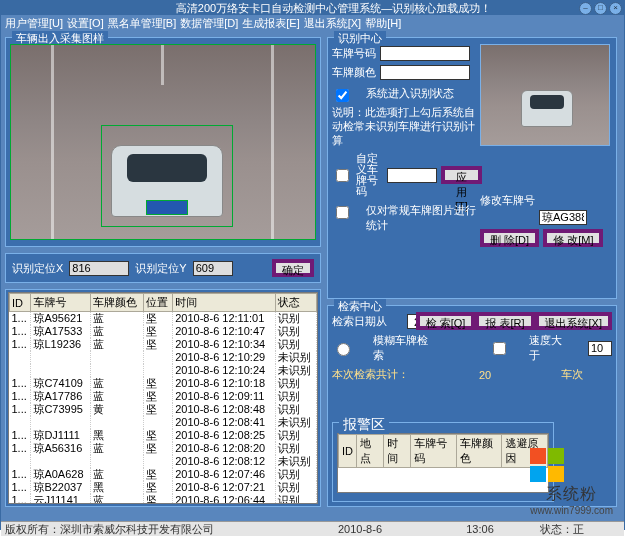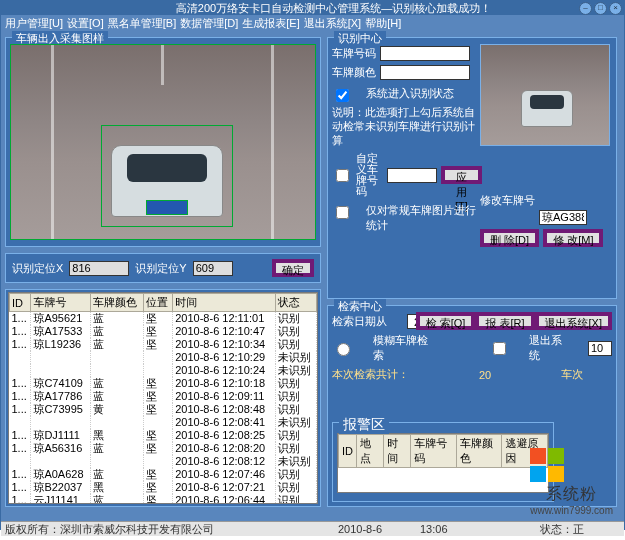--- a/index.html
+++ b/index.html
@@ -486,21 +486,21 @@
         <label>检索日期从</label>
         <select style="width:66px"><option>2010-8-6</option></select>
         <label>到</label>
         <select style="width:66px"><option>2010-8-6</option></select>
       </div>
       <div class="row">
         <input type="radio" style="">
         <label>模糊车牌检索</label>
         <div style="width:20px"></div>
         <input type="checkbox" style="">
-        <label>退出系统</label>
+        <label>速度大于</label>
         <input type="text" style="width: 24px;" value="10">
       </div>
       <div class="row" style="color:#ffe08a">
         <span>本次检索共计：</span>
         <span style="width:30px"></span>
         <span>20</span>
         <span style="width:30px"></span>
         <span>车次</span>
       </div>
 
@@ -527,21 +527,21 @@
           </table>
         </div>
       </div>
     </div>
 
   </div>
 
   <div class="statusbar">
     <span class="seg" style="flex:1">版权所有：深圳市索威尔科技开发有限公司</span>
     <span class="seg" style="width:120px;text-align:center">2010-8-6</span>
-    <span class="seg" style="width:120px;text-align:left">13:06</span>
+    <span class="seg" style="width:120px;text-align:center">13:06</span>
     <span class="seg" style="width:80px">状态：正</span>
   </div>
 </div>
 
 <div class="watermark">
   <div class="mslogo">
       <div></div>
       <div></div>
       <div></div>
       <div></div>

